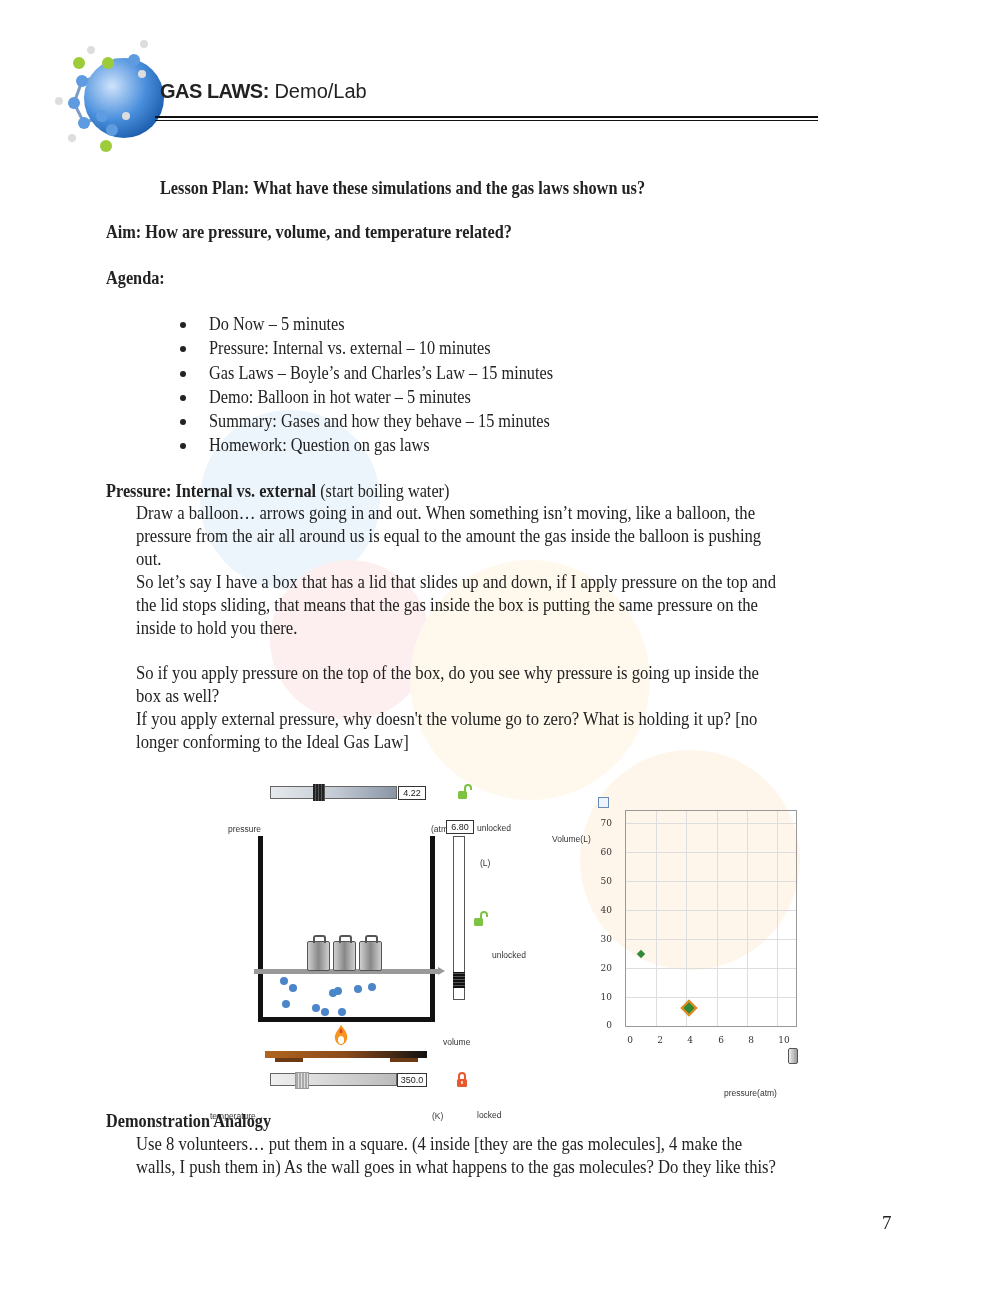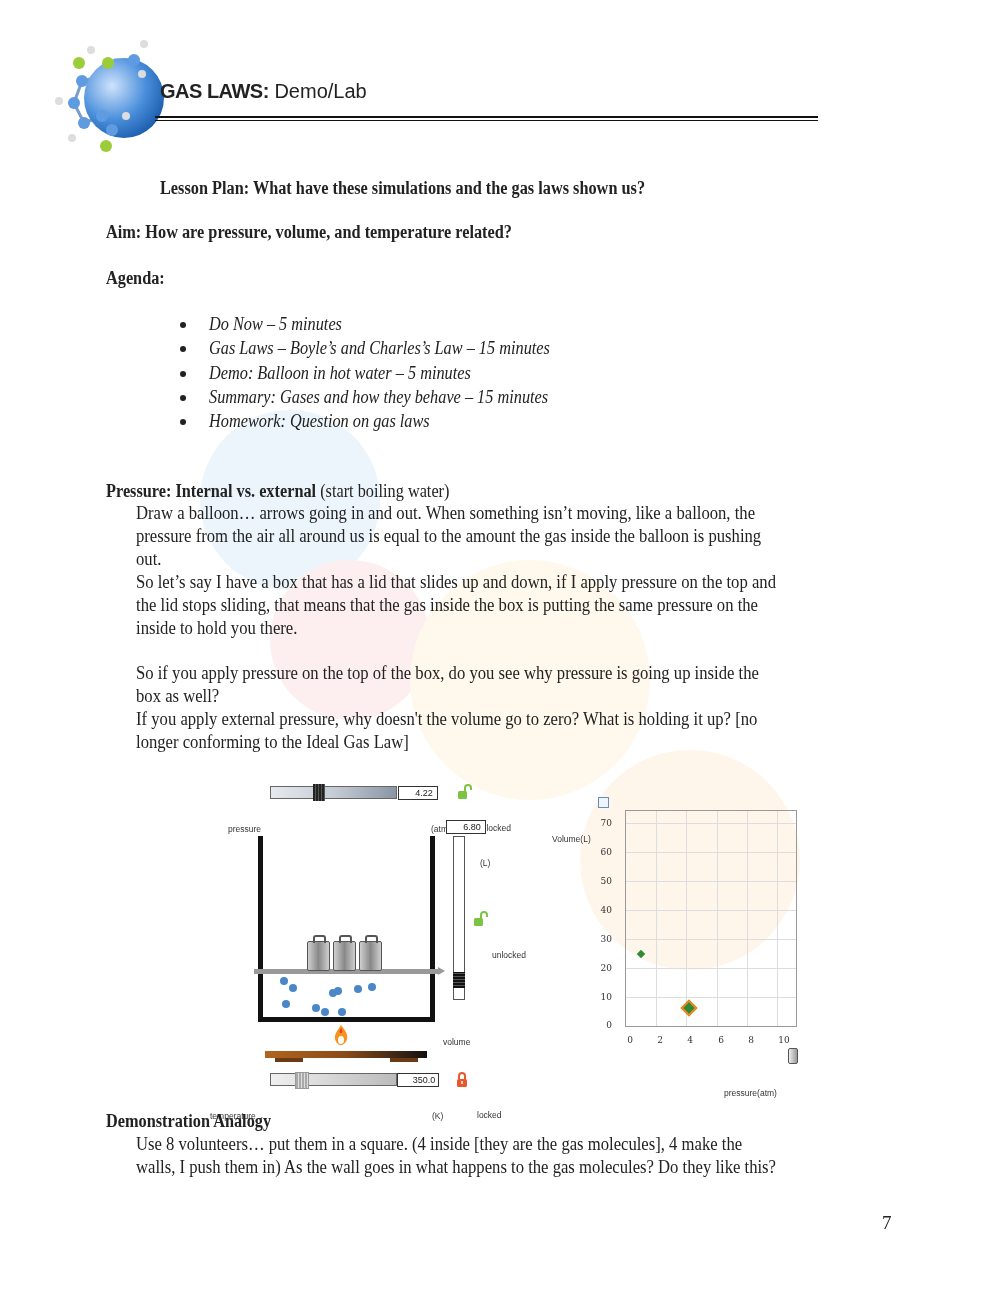--- a/index.html
+++ b/index.html
@@ -17,33 +17,33 @@
   #rule2 { left:155px; top:120px; width:663px; height:0; border-top:1.5px solid #111; }
 
   .txt { font-family:"Liberation Serif","DejaVu Serif",serif; font-size:18.5px; line-height:23px; color:#222; }
   .bold { font-weight:bold; }
   .cond { transform:scaleX(0.88); transform-origin:left center; white-space:nowrap; }
 
   #lesson-title { left:160px; top:177px; }
   #aim { left:106px; top:221px; }
   #agenda-label { left:106px; top:267px; }
 
-  #agenda-list { left:176px; top:313px; margin:0; padding:0; list-style:none;font-style:italic; }
+  #agenda-list { left:176px; top:313px; margin:0; padding:0; list-style:none; }
   #agenda-list li { position:relative; padding-left:33px; height:24.3px; }
   #agenda-list li .bullet { position:absolute; left:4px; top:9px; width:6px; height:6px; border-radius:50%; background:#222; }
 
   #pressure-heading { left:106px; top:480px; }
   #pressure-heading .normal { font-weight:normal; }
   .para { left:136px; width:780px; }
   .para div { white-space:nowrap; transform:scaleX(0.9); transform-origin:left center; }
 
   
   #sim { left:200px; top:780px; width:620px; height:320px; }
   .sim-label { font-family:"Liberation Sans","DejaVu Sans",sans-serif; font-size:8.5px; color:#333; position:absolute;margin-top:36px; }
-  .valbox { position:absolute; border:1px solid #333; background:#fff; font-family:"Liberation Sans","DejaVu Sans",sans-serif; font-size:9px; text-align:center; line-height:12px; height:12px;padding-left:12px; }
+  .valbox { position:absolute; border:1px solid #333; background:#fff; font-family:"Liberation Sans","DejaVu Sans",sans-serif; font-size:9px; text-align:center; line-height:12px; height:12px; }
   .slider-track { position:absolute; border:1px solid #666; height:11px;
                   background:linear-gradient(90deg,#e6e9ed 0%,#c5ccd6 50%,#8a95a5 100%); }
   .wall { position:absolute; background:#111; }
   .molecule { position:absolute; width:8px; height:8px; border-radius:50%; background:#4a86c8; }
   .weight { position:absolute; width:21px; height:28px; border:1px solid #555; border-radius:2px;
             background:linear-gradient(90deg,#cfcfcf,#888 50%,#cfcfcf); }
   .weight .handle { position:absolute; left:5px; top:-7px; width:9px; height:6px; border:2px solid #555; border-bottom:none; border-radius:3px 3px 0 0; }
 
   
   #graph { position:absolute; left:425px; top:30px; width:170px; height:215px; border:1px solid #999; }
@@ -113,20 +113,21 @@
 <div id="header-title" class="abs sans"><b>GAS LAWS:</b><span> Demo/Lab</span></div>
 <div id="rule1" class="abs"></div>
 <div id="rule2" class="abs"></div>
 
 <div id="lesson-title" class="abs txt bold cond">Lesson Plan: What have these simulations and the gas laws shown us?</div>
 <div id="aim" class="abs txt bold cond">Aim: How are pressure, volume, and temperature related?</div>
 <div id="agenda-label" class="abs txt bold cond">Agenda:</div>
 
 <ul id="agenda-list" class="abs txt">
   <li><span class="bullet"></span><span class="cond" style="display:inline-block">Do Now – 5 minutes</span></li>
+  <li><span class="bullet"></span><span class="cond" style="display:inline-block">Pressure: Internal vs. external – 10 minutes</span></li>
   <li><span class="bullet"></span><span class="cond" style="display:inline-block">Gas Laws – Boyle’s and Charles’s Law – 15 minutes</span></li>
   <li><span class="bullet"></span><span class="cond" style="display:inline-block">Demo: Balloon in hot water – 5 minutes</span></li>
   <li><span class="bullet"></span><span class="cond" style="display:inline-block">Summary: Gases and how they behave – 15 minutes</span></li>
   <li><span class="bullet"></span><span class="cond" style="display:inline-block">Homework: Question on gas laws</span></li>
 </ul>
 
 <div id="pressure-heading" class="abs txt cond"><span class="bold">Pressure: Internal vs. external</span><span class="normal"> (start boiling water)</span></div>
 <div class="abs txt para" style="top:502px">
   <div>Draw a balloon… arrows going in and out.  When something isn’t moving, like a balloon, the</div>
   <div>pressure from the air all around us is equal to the amount the gas inside the balloon is pushing</div>

